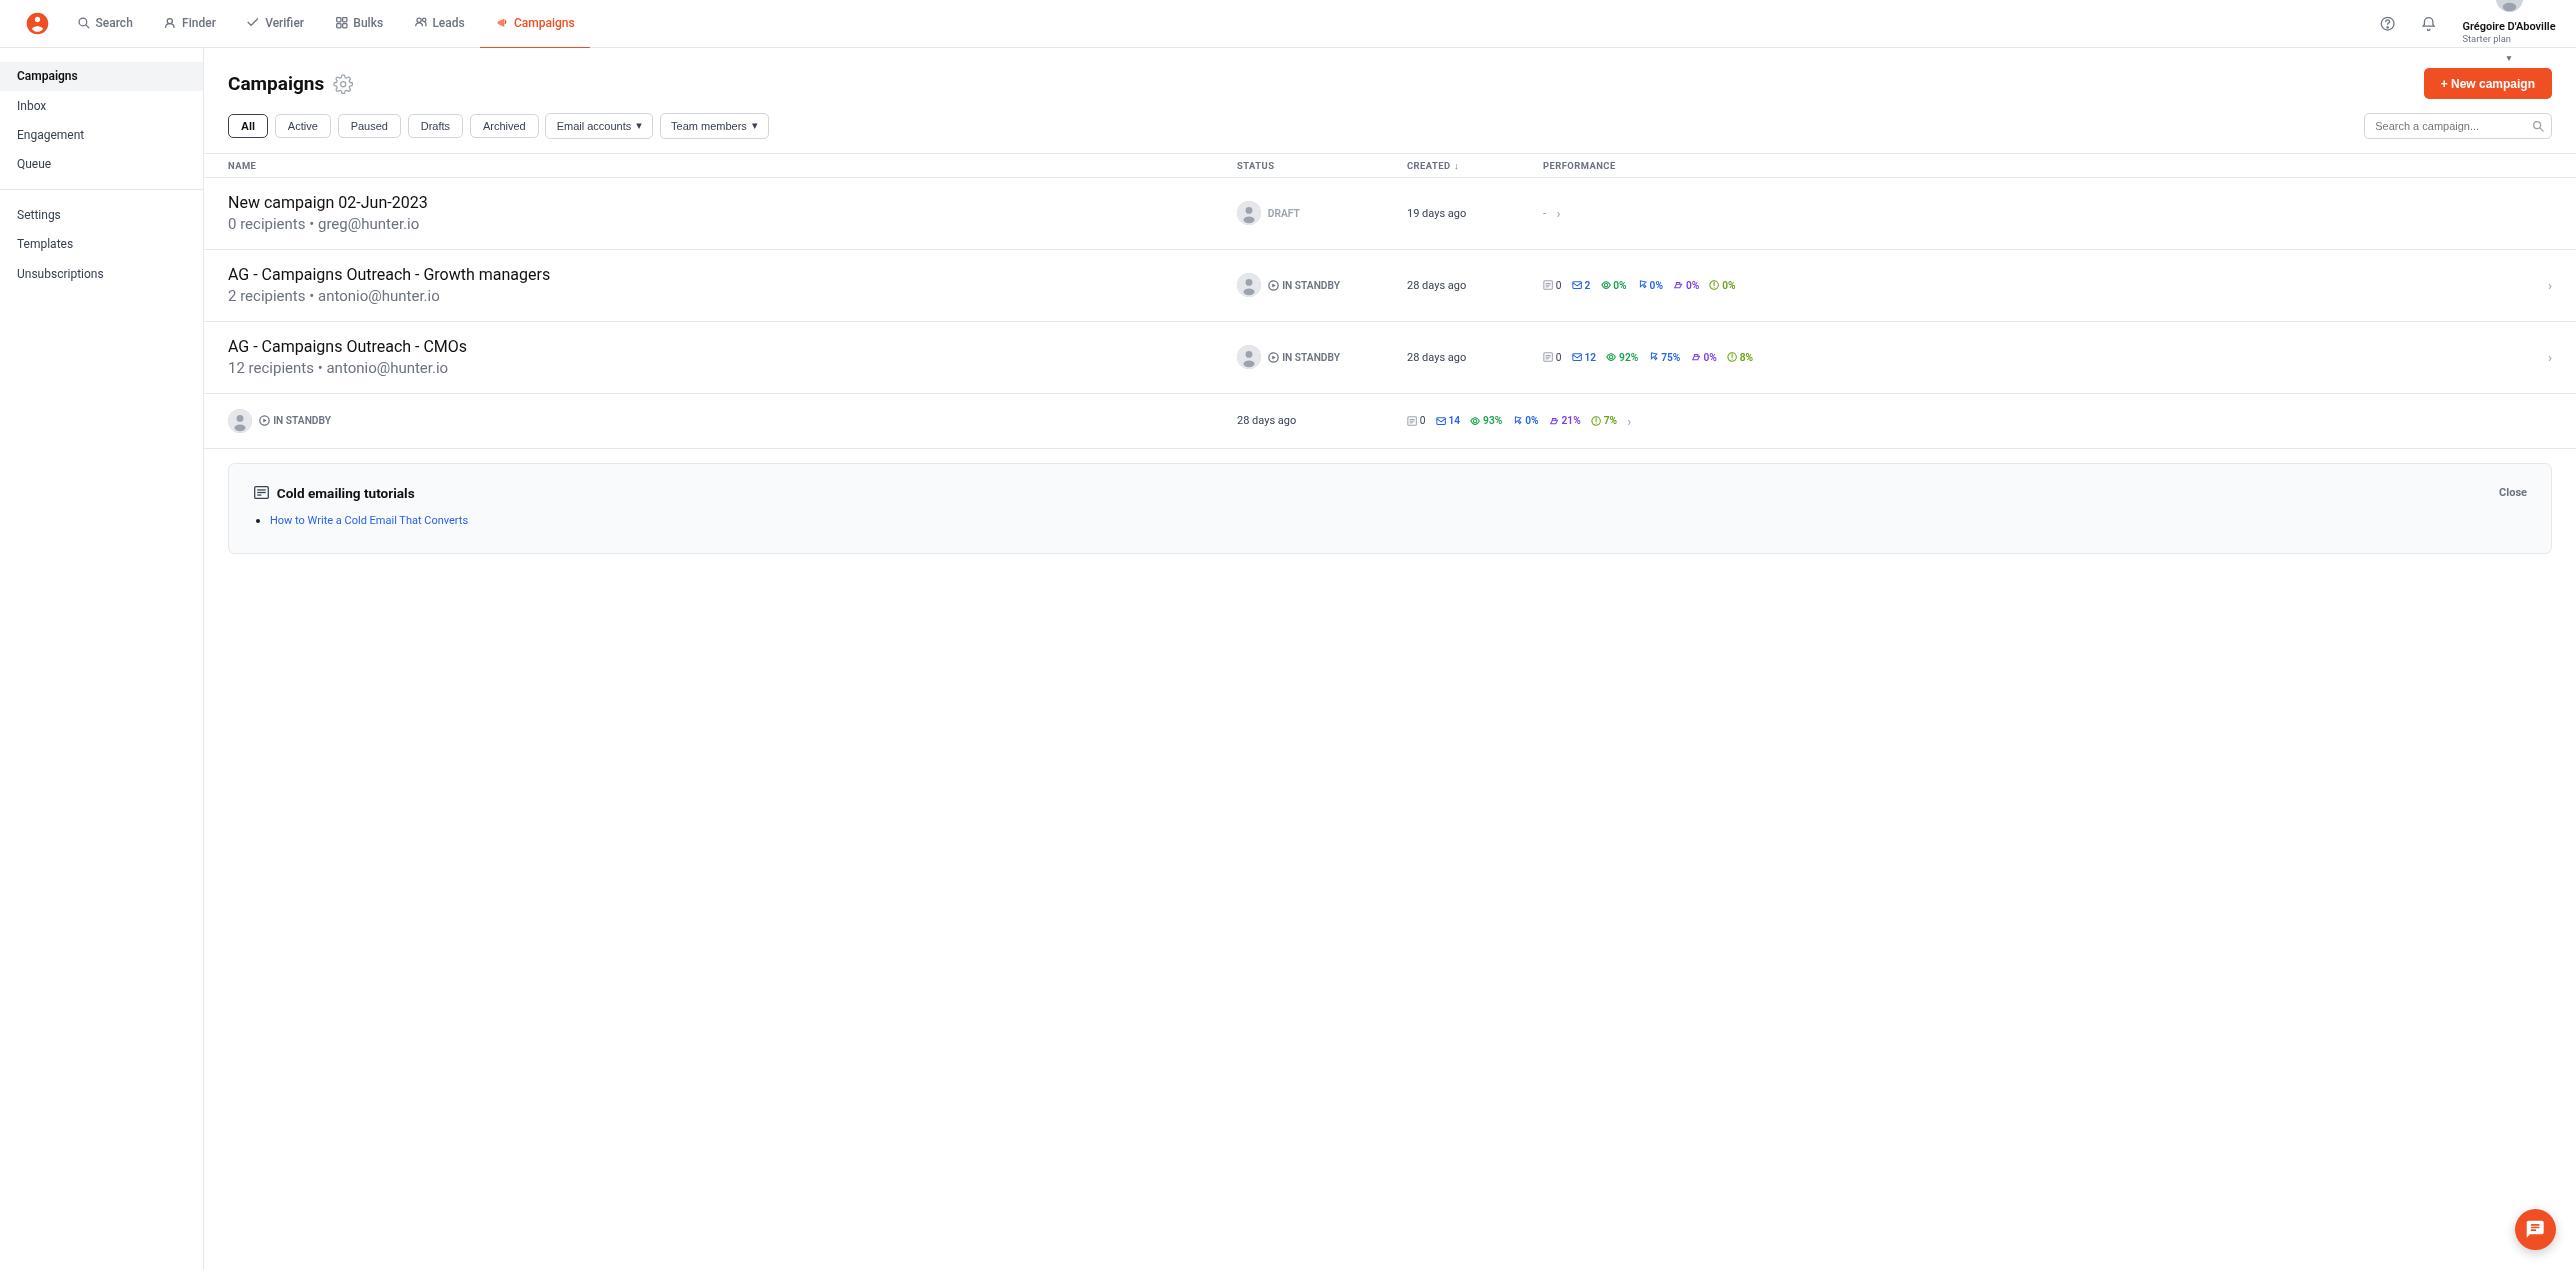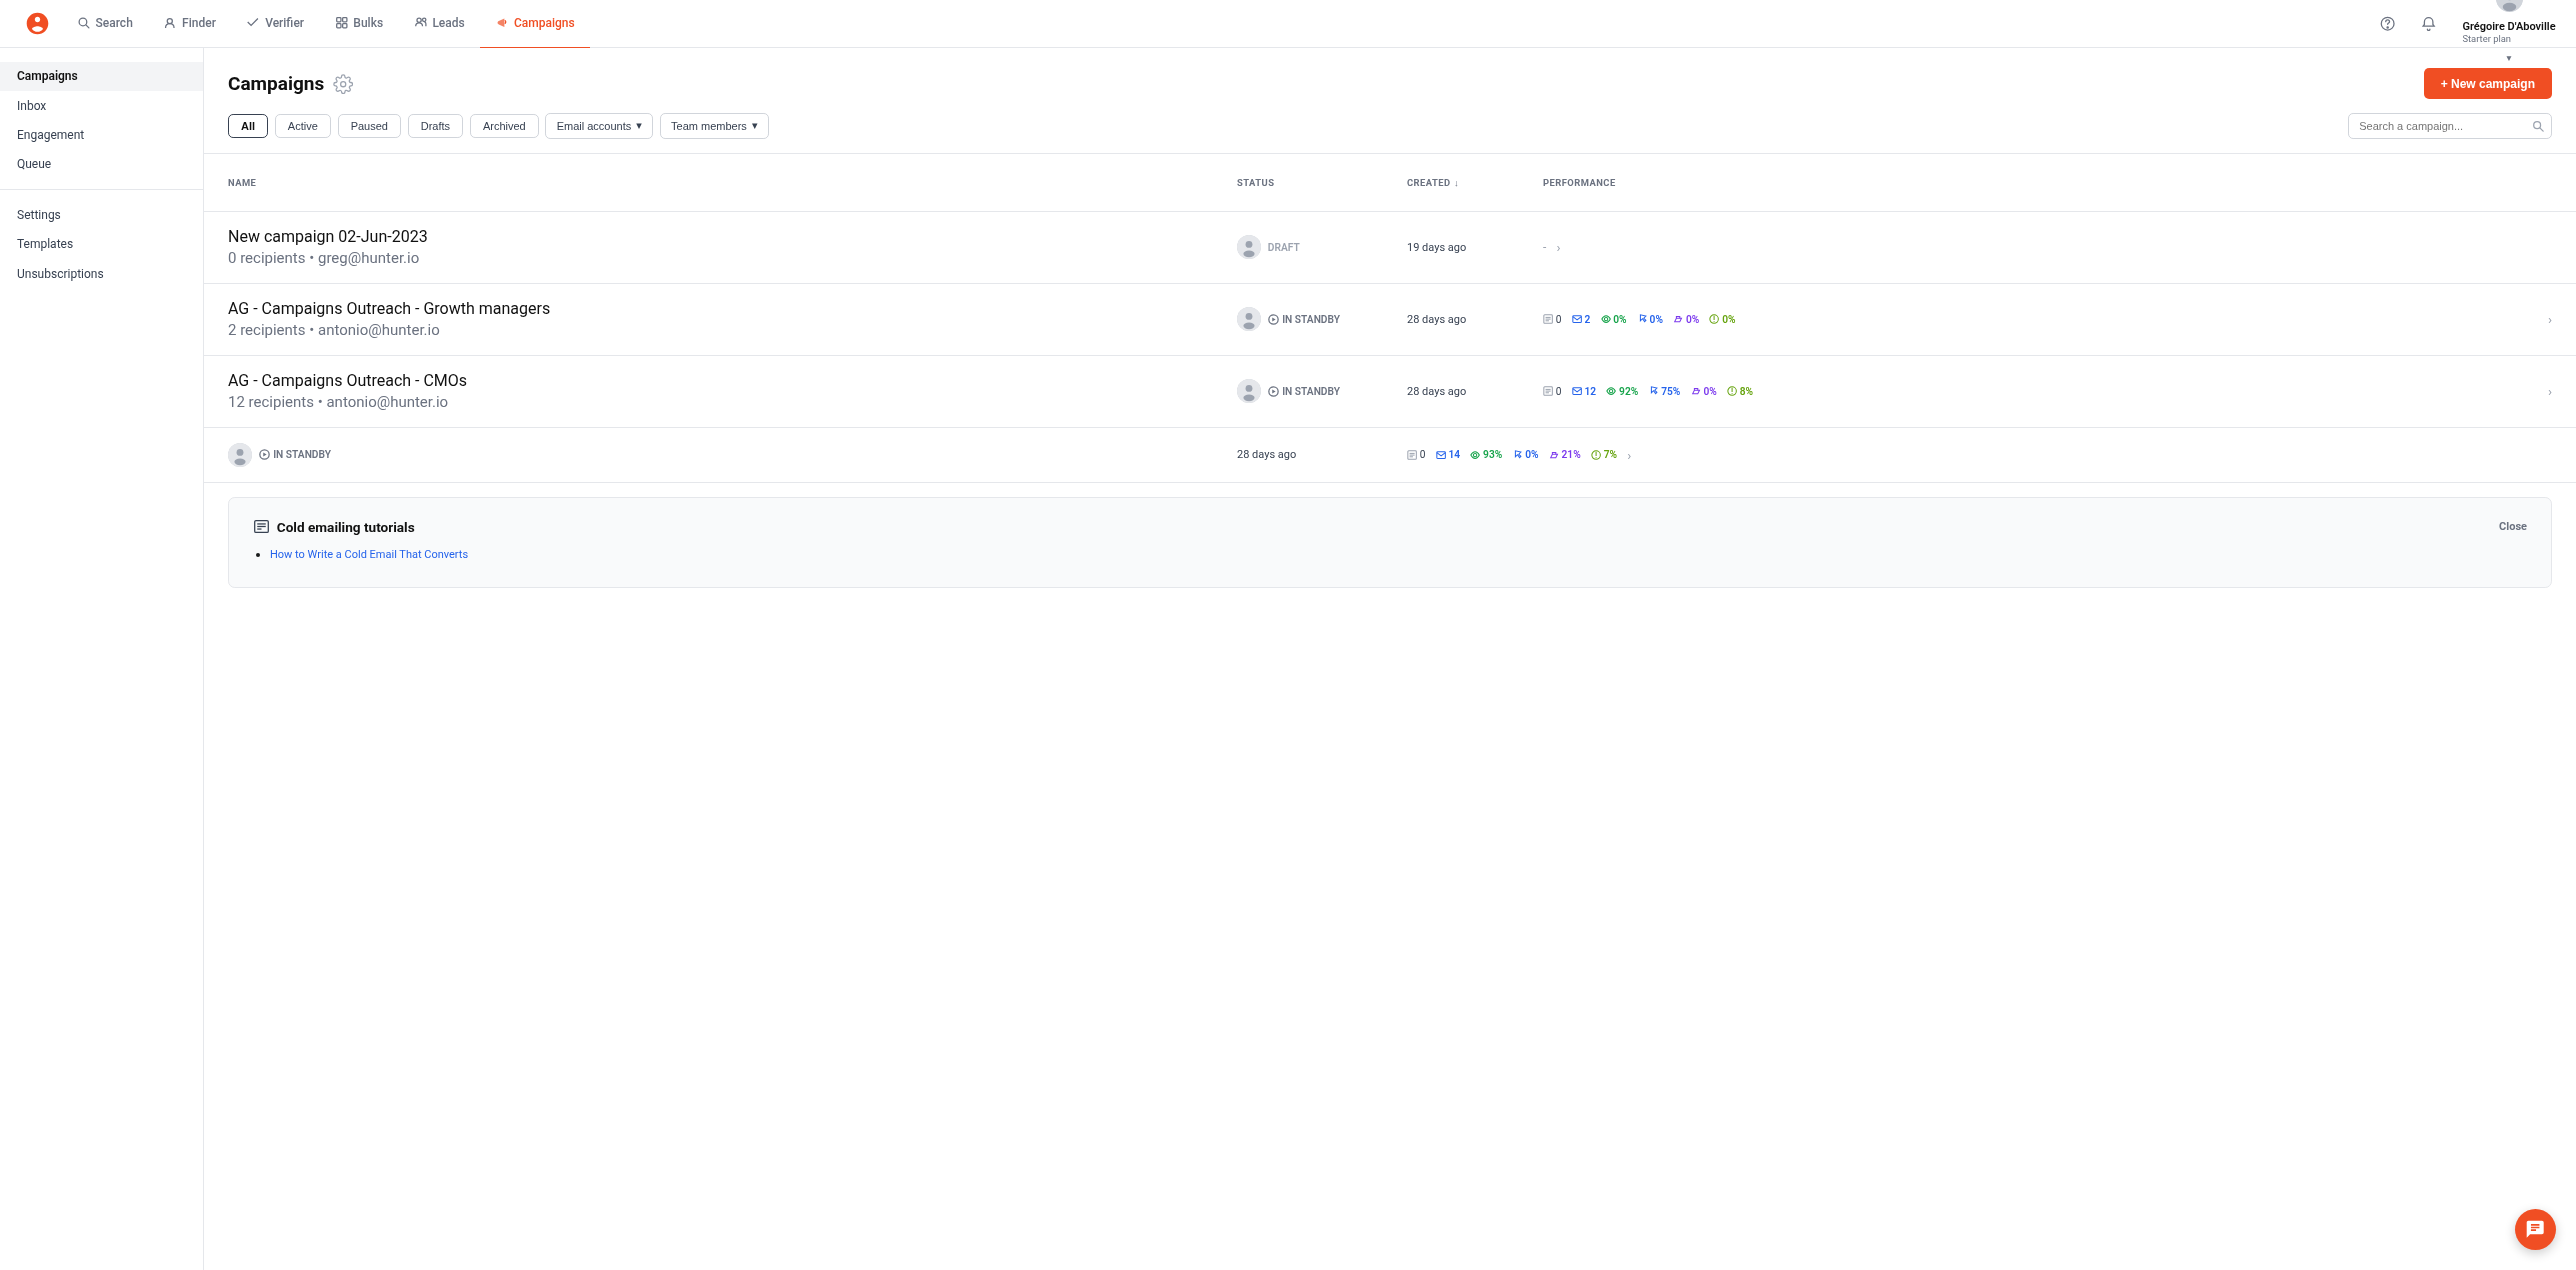--- a/index.html
+++ b/index.html
@@ -96,29 +96,29 @@
     }
     .filter-btn-all { padding: 5.1px 12px; border: 0.9px solid #374151; border-radius: 5.1px; font-size: 11px; color: #111; background: #fff; cursor: pointer; font-weight: 600; }
     .filter-dropdown {
       padding: 5.1px 10.2px; border: 0.9px solid #d1d5db; border-radius: 5.1px;
       font-size: 11px; color: #374151; background: #fff; cursor: pointer;
       display: flex; align-items: center; gap: 5.1px;
     }
     .search-box-wrap { margin-left: auto; position: relative; }
     .search-box {
       padding: 6px 27px 6px 10.2px; border: 0.9px solid #d1d5db; border-radius: 5.1px;
-      font-size: 11px; color: #374151; width: 204px; outline: none;
+      font-size: 11px; color: #374151; width: 188px; outline: none;
     }
     .search-box-icon { position: absolute; right: 8.5px; top: 50%; transform: translateY(-50%); color: #9ca3af; }
 
     
     .table-container { padding: 0 0; }
     .table-header {
       display: grid; grid-template-columns: 1fr 170px 136px 1fr;
-      padding: 23px 24px; border-top: 0.9px solid #e5e7eb;
+      padding: 6px 24px; border-top: 0.9px solid #e5e7eb;
       border-bottom: 0.9px solid #e5e7eb;
     }
     .th {
       font-size: 9.4px; font-weight: 700; color: #6b7280;
       text-transform: uppercase; letter-spacing: 0.05em;
     }
     .th.sortable { display: flex; align-items: center; gap: 3.4px; cursor: pointer; }
 
     .table-row {
       display: grid; grid-template-columns: 1fr 170px 136px 1fr;

